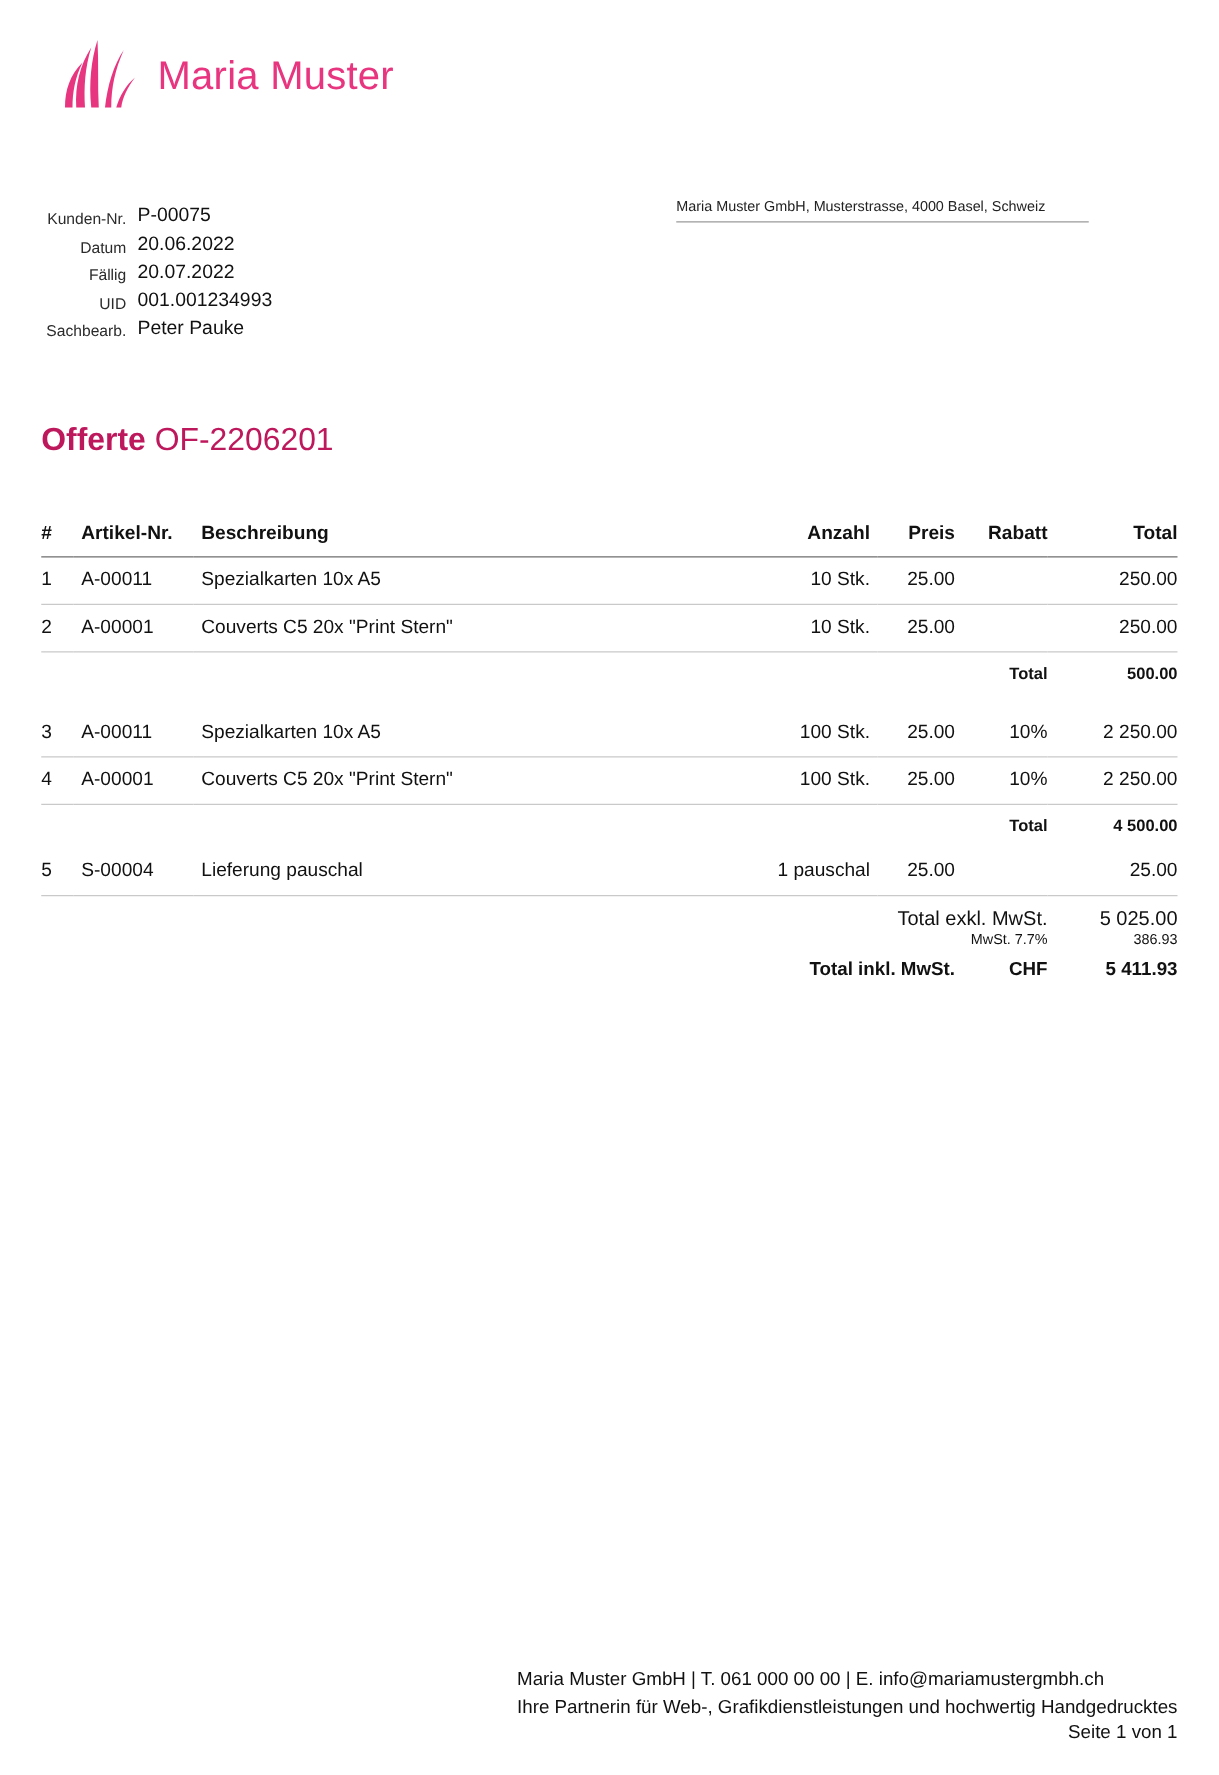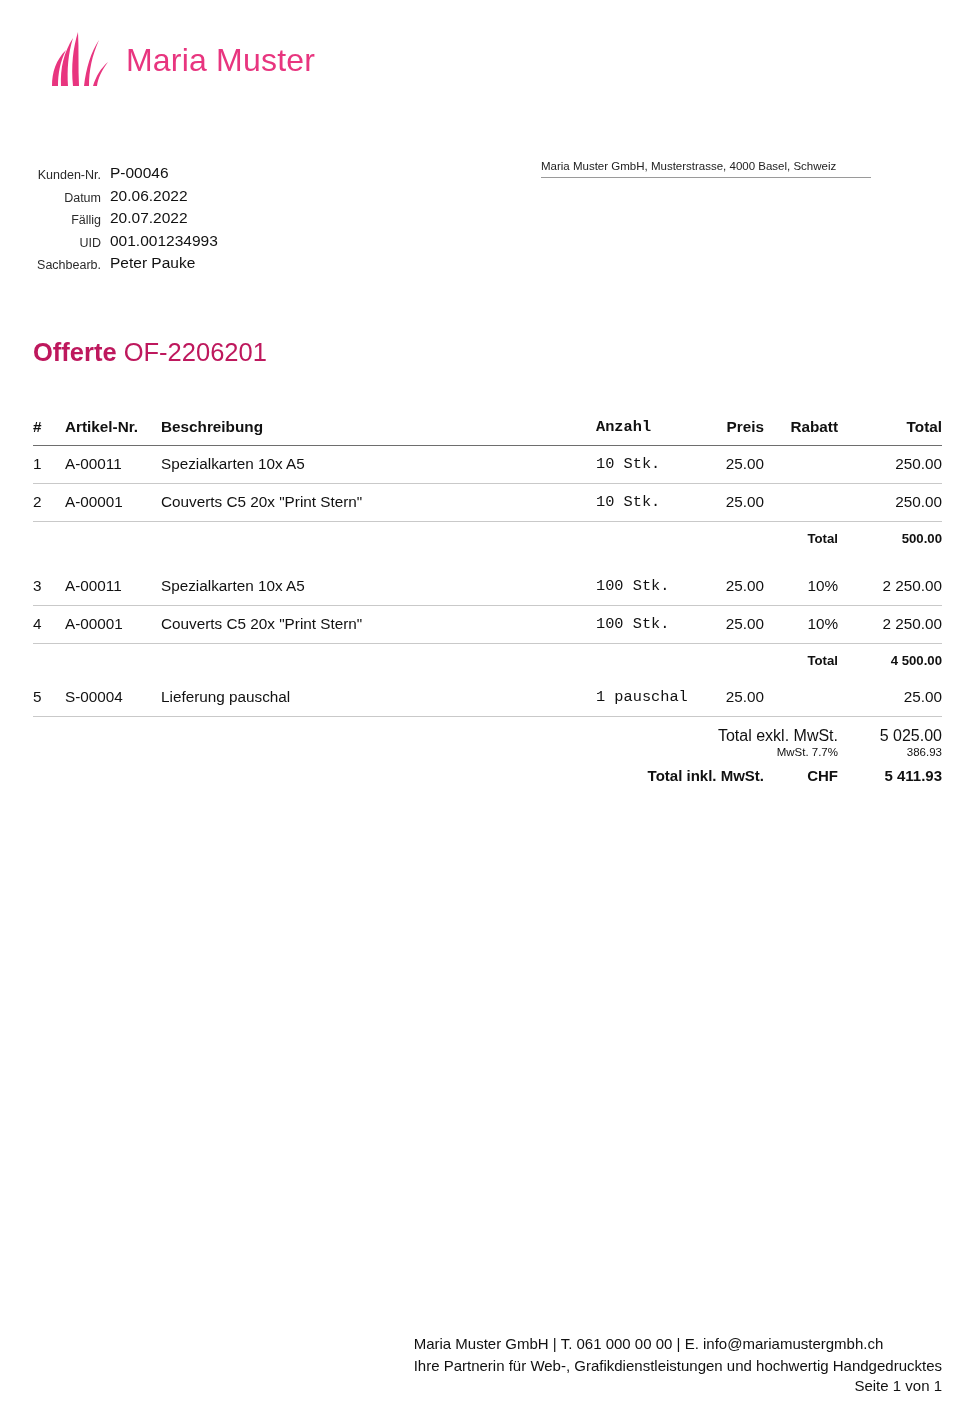--- a/index.html
+++ b/index.html
@@ -117,21 +117,21 @@
   }
   table.items td {
     padding: 9px 0 10px 0;
     vertical-align: top;
   }
   tr.item-row td { border-bottom: 1px solid #c9c9c9; }
 
   .c-num   { width: 26px;  text-align: left; }
   .c-art   { width: 96px;  text-align: left; padding-left: 6px !important; }
   .c-desc  { text-align: left; padding-left: 6px !important; }
-  .c-qty   { width: 106px; text-align: left; padding-right: 6px !important; font-family: Liberation Mono, monospace; }
+  .c-qty   { width: 106px; text-align: right; padding-right: 6px !important; }
   .c-price { width: 62px;  text-align: right; }
   .c-disc  { width: 74px;  text-align: right; }
   .c-total { width: 104px; text-align: right; }
 
   
   tr.subtotal-row td {
     padding: 9px 0 11px 0;
     font-weight: bold;
     font-size: 13.2px;
     border-bottom: none;
@@ -195,21 +195,21 @@
         <path d="M44 62 C46 44, 51 28, 59 16 C52 32, 49 46, 49 62 Z"></path>
         <path d="M53 62 C56 52, 61 44, 68 38 C62 46, 58 54, 57 62 Z"></path>
       </g>
     </svg>
   </span>
   <span class="logo-text">Maria Muster</span>
 </div>
 
 <div class="meta">
   <div class="meta-label">Kunden-Nr.</div>
-  <div class="meta-value">P-00046</div>
+  <div class="meta-value">P-00075</div>
 
   <div class="meta-label">Datum</div>
   <div class="meta-value">20.06.2022</div>
 
   <div class="meta-label">Fällig</div>
   <div class="meta-value">20.07.2022</div>
 
   <div class="meta-label">UID</div>
   <div class="meta-value">001.001234993</div>
 

